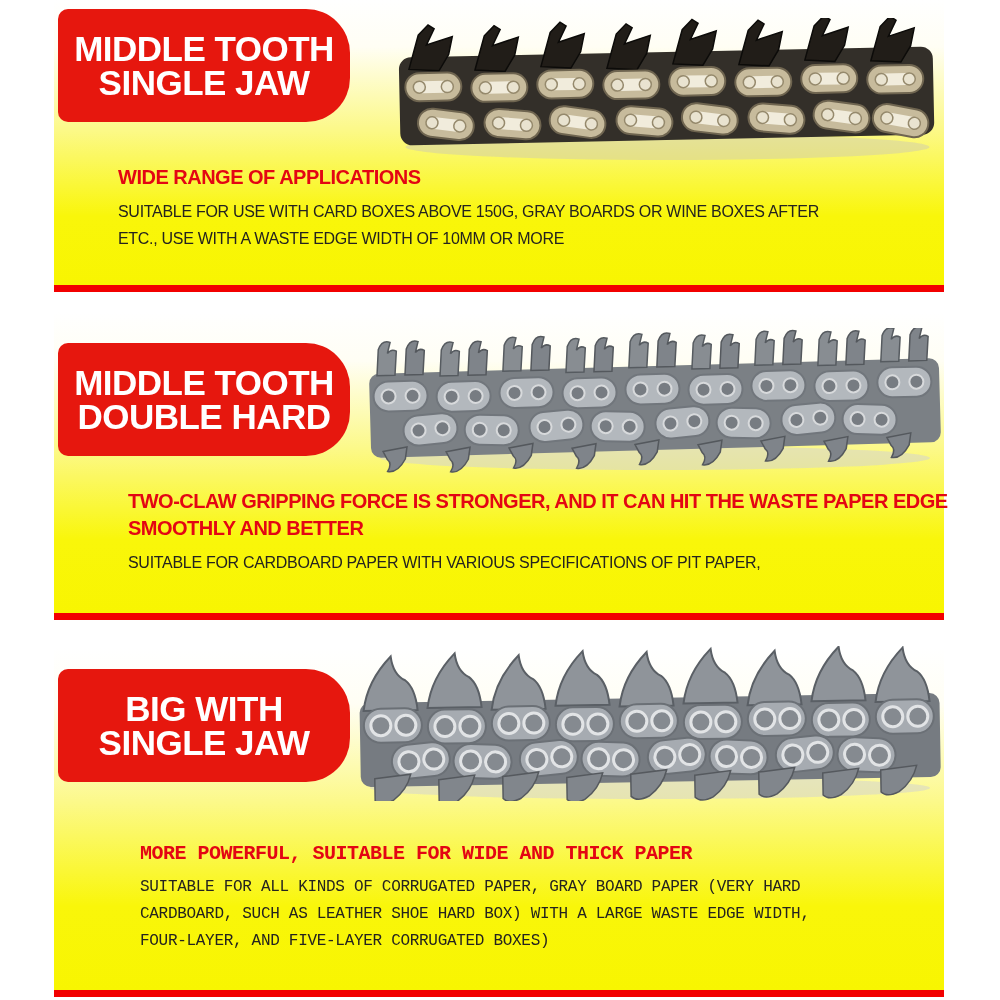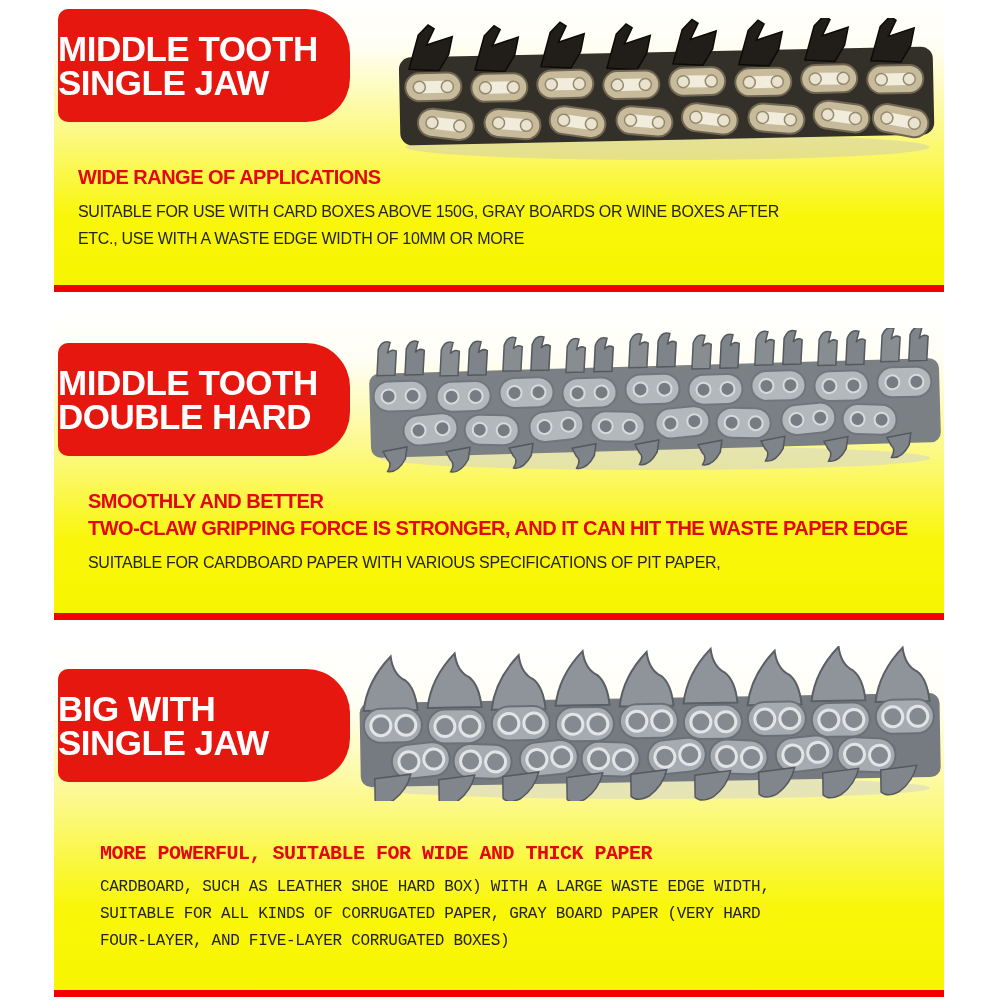--- a/index.html
+++ b/index.html
@@ -11,27 +11,27 @@
     position:absolute;left:54px;width:890px;box-sizing:border-box;
     background:linear-gradient(180deg,#ffffff 0%,#fffef4 16%,#fcf98a 44%,#f9f60a 74%,#f8f500 100%);
   }
   .s1{top:0;height:292px;}
   .s2{top:312px;height:308px;}
   .s3{top:648px;height:349px;}
   .divider{position:absolute;left:0;bottom:0;width:100%;height:7px;background:#f20000;}
   .badge{
     position:absolute;width:292px;height:113px;background:#e6170e;
     border-radius:10px 44px 44px 10px;display:flex;flex-direction:column;
-    align-items:flex-start;justify-content:center;color:#ffffff;font-weight:bold;
+    align-items:center;justify-content:center;color:#ffffff;font-weight:bold;
     font-size:35px;line-height:34px;letter-spacing:-0.5px;text-align:center;
   }
   .s1 .badge{left:4px;top:9px;}
   .s2 .badge{left:4px;top:31px;}
   .s3 .badge{left:4px;top:21px;}
-  .textblock{position:absolute;}
+  .textblock{position:absolute;margin-left:40px;}
   .s1 .textblock{left:24px;top:164px;}
   .s2 .textblock{left:34px;top:176px;}
   .s3 .textblock{left:46px;top:192px;font-family:Liberation Mono, monospace;}
   .heading-line{
     font-weight:bold;color:#e30613;font-size:20px;line-height:27px;
     letter-spacing:-0.5px;white-space:nowrap;
   }
   .headgap{height:7px;}
   .body-line{
     color:#24231f;font-size:16px;line-height:27px;letter-spacing:-0.3px;white-space:nowrap;
@@ -173,22 +173,22 @@
           <use href="#c2clawdown" transform="translate(266,112)"></use>
           <use href="#c2clawdown" transform="translate(329,114)"></use>
           <use href="#c2clawdown" transform="translate(392,112)"></use>
           <use href="#c2clawdown" transform="translate(455,114)"></use>
           <use href="#c2clawdown" transform="translate(518,112)"></use>
         </g>
       </g>
     </svg>
 
     <div class="textblock">
+      <div class="heading-line">TWO-CLAW GRIPPING FORCE IS STRONGER, AND IT CAN HIT THE WASTE PAPER EDGE</div>
       <div class="heading-line">SMOOTHLY AND BETTER</div>
-      <div class="heading-line">TWO-CLAW GRIPPING FORCE IS STRONGER, AND IT CAN HIT THE WASTE PAPER EDGE</div>
       <div class="headgap"></div>
       <div class="body-line">SUITABLE FOR CARDBOARD PAPER WITH VARIOUS SPECIFICATIONS OF PIT PAPER,</div>
     </div>
     <div class="divider"></div>
   </div>
 
   <div class="section s3">
     <div class="badge">
       <span>BIG WITH</span>
       <span>SINGLE JAW</span>
@@ -253,20 +253,20 @@
           <use href="#c3findown" transform="translate(400,124)"></use>
           <use href="#c3findown" transform="translate(464,126)"></use>
           <use href="#c3findown" transform="translate(522,124)"></use>
         </g>
       </g>
     </svg>
 
     <div class="textblock">
       <div class="heading-line">MORE POWERFUL, SUITABLE FOR WIDE AND THICK PAPER</div>
       <div class="headgap"></div>
+      <div class="body-line">SUITABLE FOR ALL KINDS OF CORRUGATED PAPER, GRAY BOARD PAPER (VERY HARD</div>
       <div class="body-line">CARDBOARD, SUCH AS LEATHER SHOE HARD BOX) WITH A LARGE WASTE EDGE WIDTH,</div>
-      <div class="body-line">SUITABLE FOR ALL KINDS OF CORRUGATED PAPER, GRAY BOARD PAPER (VERY HARD</div>
       <div class="body-line">FOUR-LAYER, AND FIVE-LAYER CORRUGATED BOXES)</div>
     </div>
     <div class="divider"></div>
   </div>
 
 </div>
 
 </body></html>

